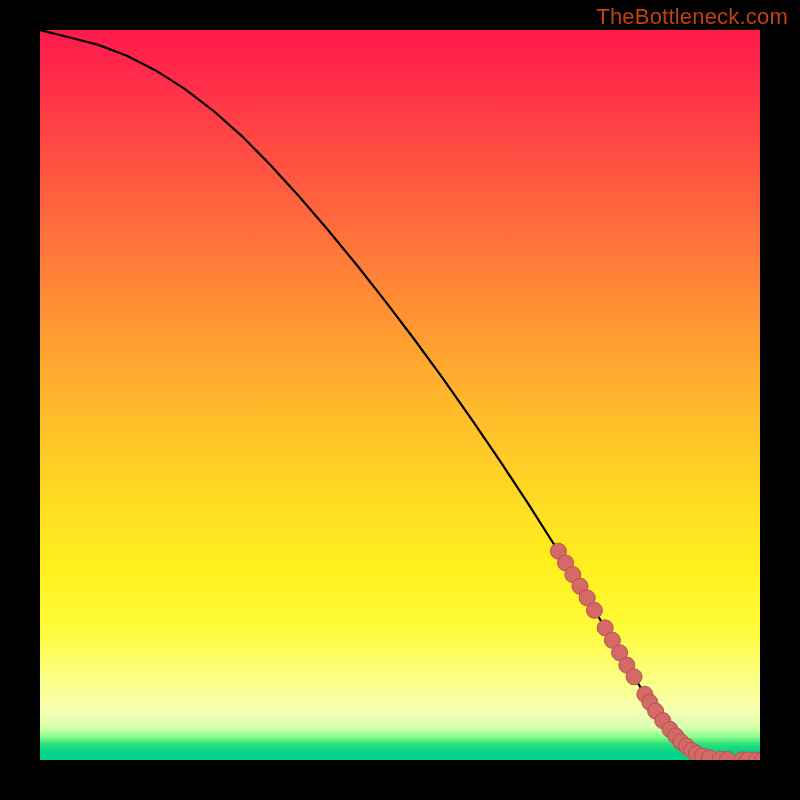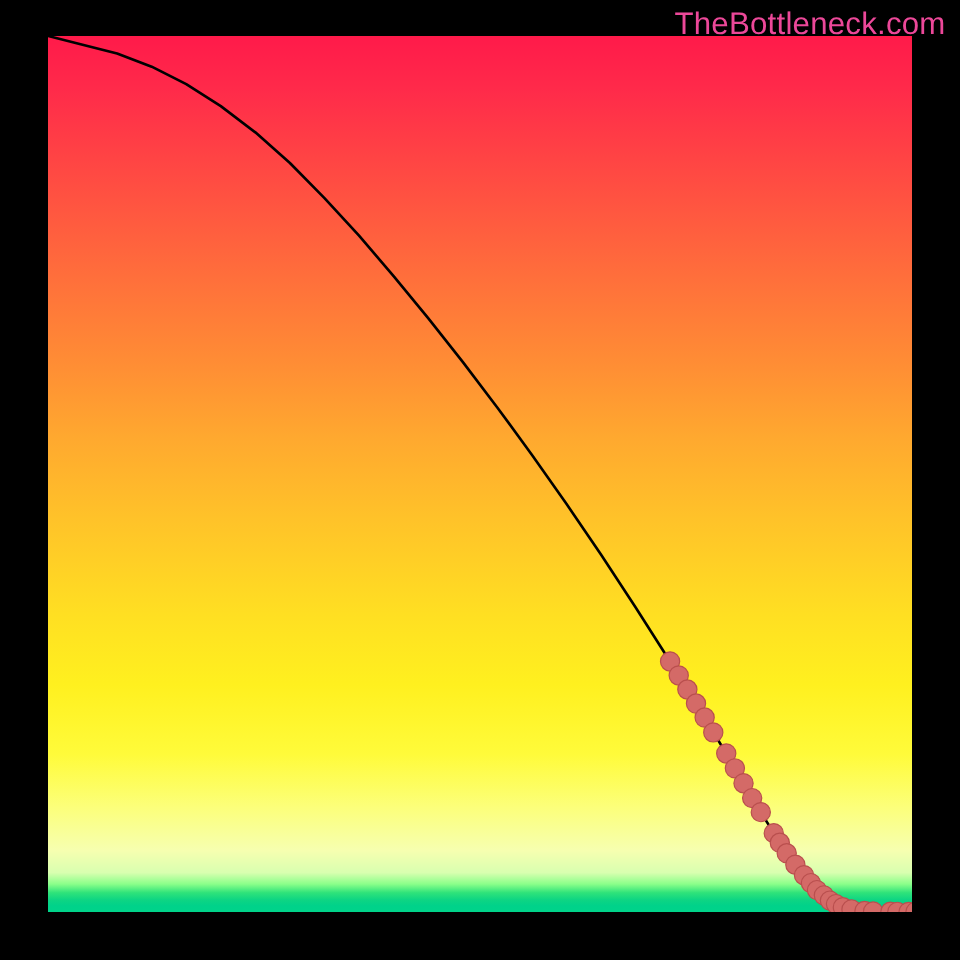--- a/index.html
+++ b/index.html
@@ -14,22 +14,22 @@
   .frame {
     position: relative;
     width: 800px;
     height: 800px;
     background: #000;
   }
   .watermark {
     position: absolute;
     top: 4px;
     right: 12px;
-    color: #ec4899;
-    font-size: 26px;
+    color: #c2410c;
+    font-size: 22px;
     font-weight: 400;
     letter-spacing: 0.2px;
     z-index: 50;
   }
   .plot-area {
     position: absolute;
     left: 40px;
     top: 30px;
     width: 720px;
     height: 730px;

